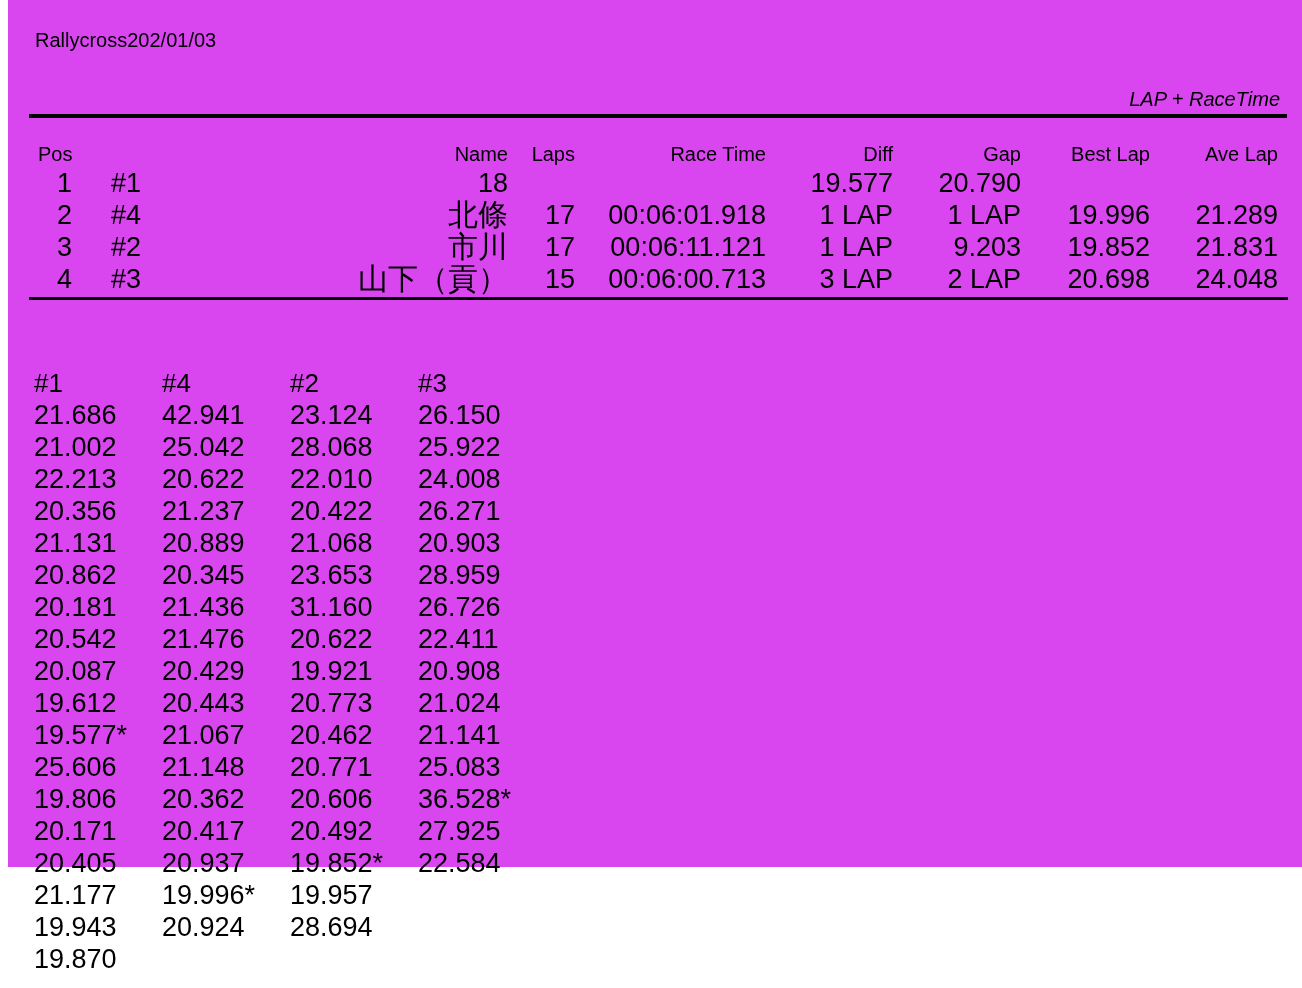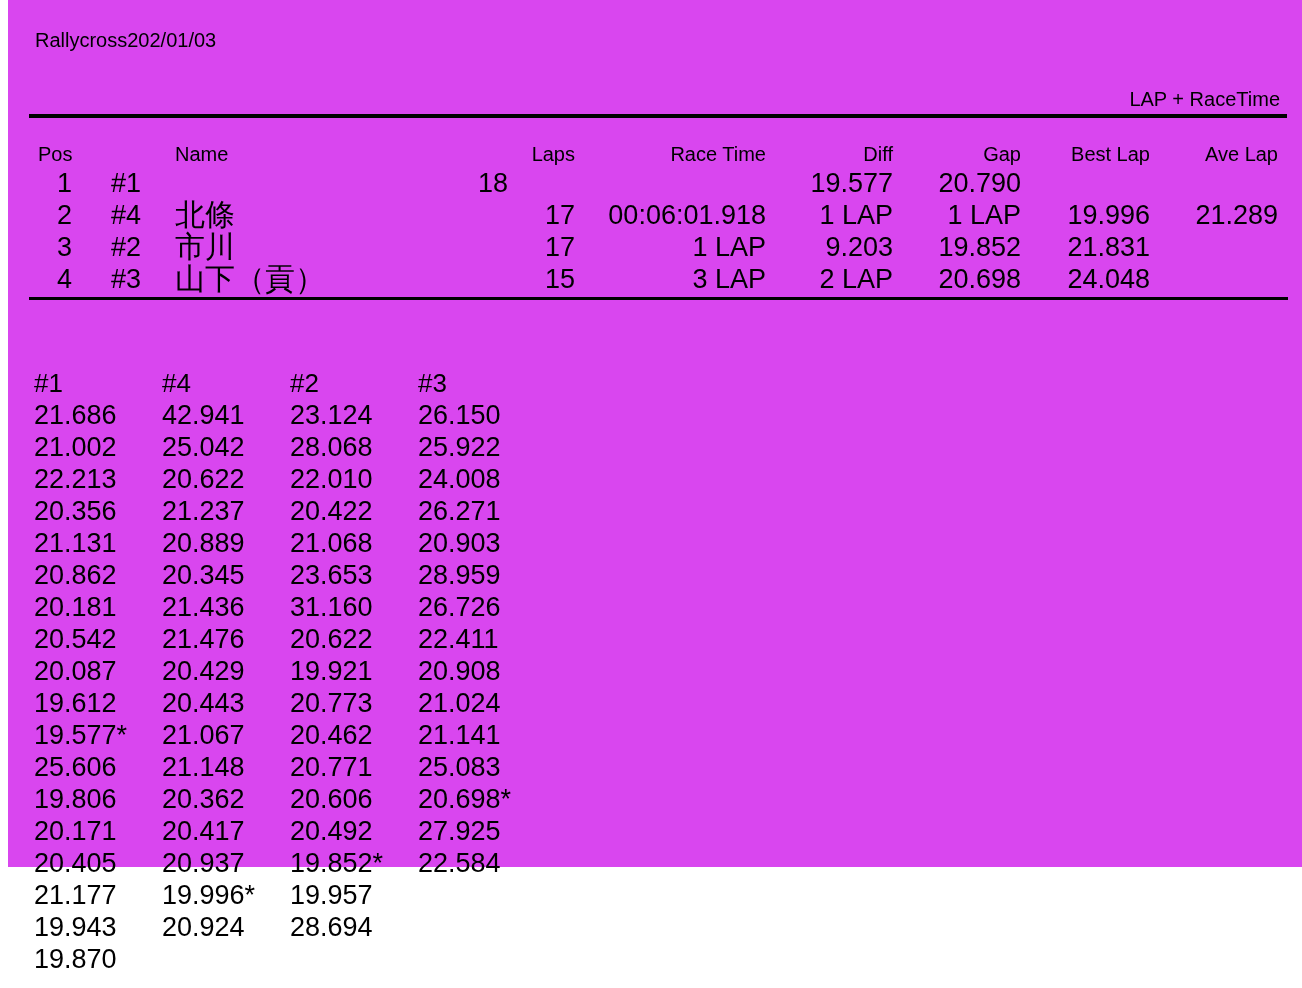--- a/index.html
+++ b/index.html
@@ -17,38 +17,38 @@
     position:absolute; left:27px; top:29px;
     font-size:20px; line-height:22px; white-space:nowrap;
   }
   .title {
     position:absolute; left:25px; top:53px;
     font-size:45px; line-height:52px; white-space:nowrap;
     letter-spacing:0px;
   }
   .lap-racetime {
     position:absolute; right:30px; top:88px;
-    font-size:20px; line-height:22px; white-space:nowrap;
+    font-size:20px; line-height:22px; white-space:nowrap;font-style:italic;
   }
   .rule-top { position:absolute; left:21px; top:114px; width:1258px; height:4px; background:#000; }
   .rule-mid { position:absolute; left:21px; top:297px; width:1259px; height:3px; background:#000; }
 
   
   .results { position:absolute; left:30px; top:141px; width:1240px; }
   .r-head, .r-row {
     display:grid;
     grid-template-columns:34px 103px 333px 67px 191px 127px 128px 129px 128px;
   }
   .r-head { font-size:20px; line-height:26px; }
   .r-row  { font-size:27px; line-height:32px; }
   .r-head .cell, .r-row .cell { white-space:nowrap; }
   .cell.pos  { text-align:right; }
   .r-head .cell.pos { text-align:left; }
   .cell.no   { padding-left:39px; text-align:left; }
-  .cell.name { text-align:left; font-size:30px; }
+  .cell.name { text-align:right; font-size:30px; }
   .r-head .cell.name { font-size:20px; }
   .cell.laps, .cell.race, .cell.diff, .cell.gap, .cell.best, .cell.ave { text-align:right; }
 
   
   .laps-section { position:absolute; left:26px; top:367px; display:flex; }
   .lap-col { width:128px; }
   .lap-head { font-size:26px; line-height:32px; white-space:nowrap; }
   .lap-val  { font-size:27px; line-height:32px; white-space:nowrap; }
 </style>
 </head>
@@ -91,30 +91,32 @@
           <div class="cell diff">1 LAP</div>
           <div class="cell gap">1 LAP</div>
           <div class="cell best">19.996</div>
           <div class="cell ave">21.289</div>
         </div>
         <div class="r-row">
           <div class="cell pos">3</div>
           <div class="cell no">#2</div>
           <div class="cell name">市川</div>
           <div class="cell laps">17</div>
+          <div class="cell race">00:06:11.121</div>
           <div class="cell diff">1 LAP</div>
           <div class="cell gap">9.203</div>
           <div class="cell best">19.852</div>
           <div class="cell ave">21.831</div>
         </div>
         <div class="r-row">
           <div class="cell pos">4</div>
           <div class="cell no">#3</div>
           <div class="cell name">山下（貢）</div>
           <div class="cell laps">15</div>
+          <div class="cell race">00:06:00.713</div>
           <div class="cell diff">3 LAP</div>
           <div class="cell gap">2 LAP</div>
           <div class="cell best">20.698</div>
           <div class="cell ave">24.048</div>
         </div>
       </div>
   </div>
 
   <div class="rule-mid"></div>
 
@@ -187,19 +189,19 @@
         <div class="lap-val">24.008</div>
         <div class="lap-val">26.271</div>
         <div class="lap-val">20.903</div>
         <div class="lap-val">28.959</div>
         <div class="lap-val">26.726</div>
         <div class="lap-val">22.411</div>
         <div class="lap-val">20.908</div>
         <div class="lap-val">21.024</div>
         <div class="lap-val">21.141</div>
         <div class="lap-val">25.083</div>
-        <div class="lap-val">20.698*</div>
+        <div class="lap-val">36.528*</div>
         <div class="lap-val">27.925</div>
         <div class="lap-val">22.584</div>
       </div>
     </div>
 
 </div>
 
 </body></html>

